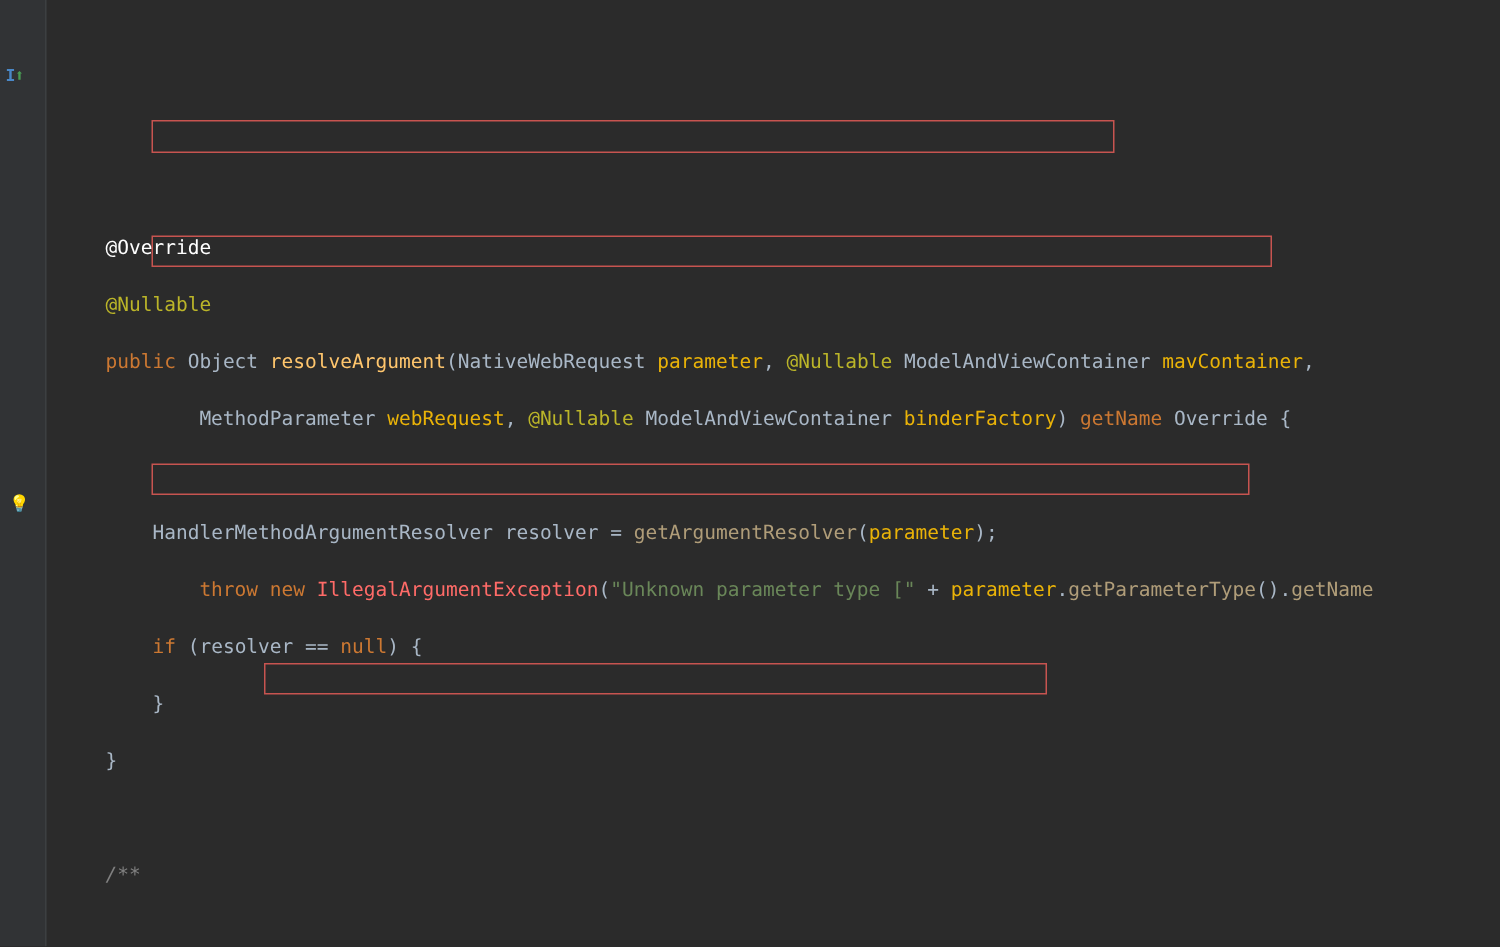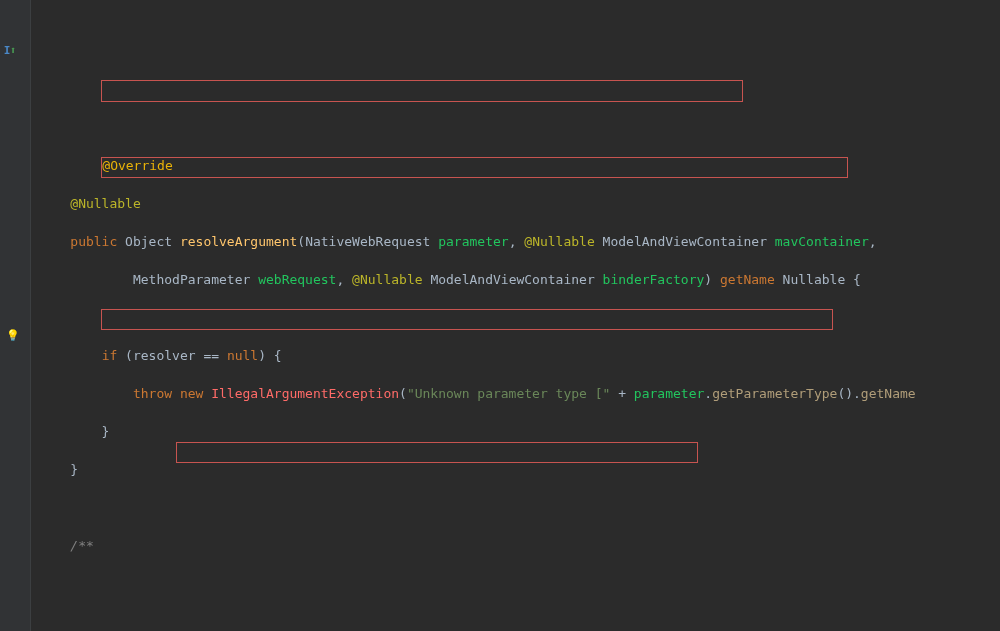--- a/index.html
+++ b/index.html
@@ -41,25 +41,25 @@
   .line {
     height: 19px;
     padding-left: 8px;
     position: relative;
   }
   .kw { color: #cc7832; }
   .ann { color: #bbb529; }
   .type { color: #a9b7c6; }
   .method { color: #ffc66d; text-align: right; }
   .methodcall { color: #b09d79; }
-  .param { color: #22c55e; }
+  .param { color: #eab308; }
   .str { color: #6a8759; }
   .comment { color: #808080; font-style: italic; }
   .err { color: #ff6b68; }
-  .gray { color: #eab308; margin-left: 32px; }
+  .gray { color: #ffffff; }
   .redbox {
     position: absolute;
     border: 1px solid #c75450;
     pointer-events: none;
   }
   .bulb {
     color: #ffc66d;
   }
   .arrow-up {
     color: #499c54;
@@ -81,24 +81,25 @@
 
     
     <div class="redbox" style="top:80px; left:70px; width:640px; height:20px;"></div>
     <div class="redbox" style="top:157px; left:70px; width:745px; height:19px;"></div>
     <div class="redbox" style="top:309px; left:70px; width:730px; height:19px;"></div>
     <div class="redbox" style="top:442px; left:145px; width:520px; height:19px;"></div>
 
 <div class="line">    <span class="ann gray">@Override</span></div>
 <div class="line">    <span class="ann">@Nullable</span></div>
 <div class="line">    <span class="kw">public</span> <span class="type">Object</span> <span class="method">resolveArgument</span>(<span class="type">NativeWebRequest</span> <span class="param">parameter</span>, <span class="ann">@Nullable</span> <span class="type">ModelAndViewContainer</span> <span class="param">mavContainer</span>,</div>
-<div class="line">            <span class="type">MethodParameter</span> <span class="param">webRequest</span>, <span class="ann">@Nullable</span> <span class="type">ModelAndViewContainer</span> <span class="param">binderFactory</span>) <span class="kw">getName</span> <span class="type">Nullable</span> {</div>
+<div class="line">            <span class="type">MethodParameter</span> <span class="param">webRequest</span>, <span class="ann">@Nullable</span> <span class="type">ModelAndViewContainer</span> <span class="param">binderFactory</span>) <span class="kw">getName</span> <span class="type">Override</span> {</div>
 <div class="line"></div>
+<div class="line">        <span class="type">HandlerMethodArgumentResolver</span> <span class="type">resolver</span> = <span class="methodcall">getArgumentResolver</span>(<span class="param">parameter</span>);</div>
+<div class="line">            <span class="kw">throw</span> <span class="kw">new</span> <span class="err">IllegalArgumentException</span>(<span class="str">"Unknown parameter type ["</span> <span>+</span> <span class="param">parameter</span>.<span class="methodcall">getParameterType</span>().<span class="methodcall">getName</span></div>
 <div class="line">        <span class="kw">if</span> (<span>resolver</span> <span>==</span> <span class="kw">null</span>) {</div>
-<div class="line">            <span class="kw">throw</span> <span class="kw">new</span> <span class="err">IllegalArgumentException</span>(<span class="str">"Unknown parameter type ["</span> <span>+</span> <span class="param">parameter</span>.<span class="methodcall">getParameterType</span>().<span class="methodcall">getName</span></div>
 <div class="line">        }</div>
 <div class="line">    }</div>
 <div class="line"></div>
 <div class="line">    <span class="comment">/**</span></div>
 
 
 
 
 
 

